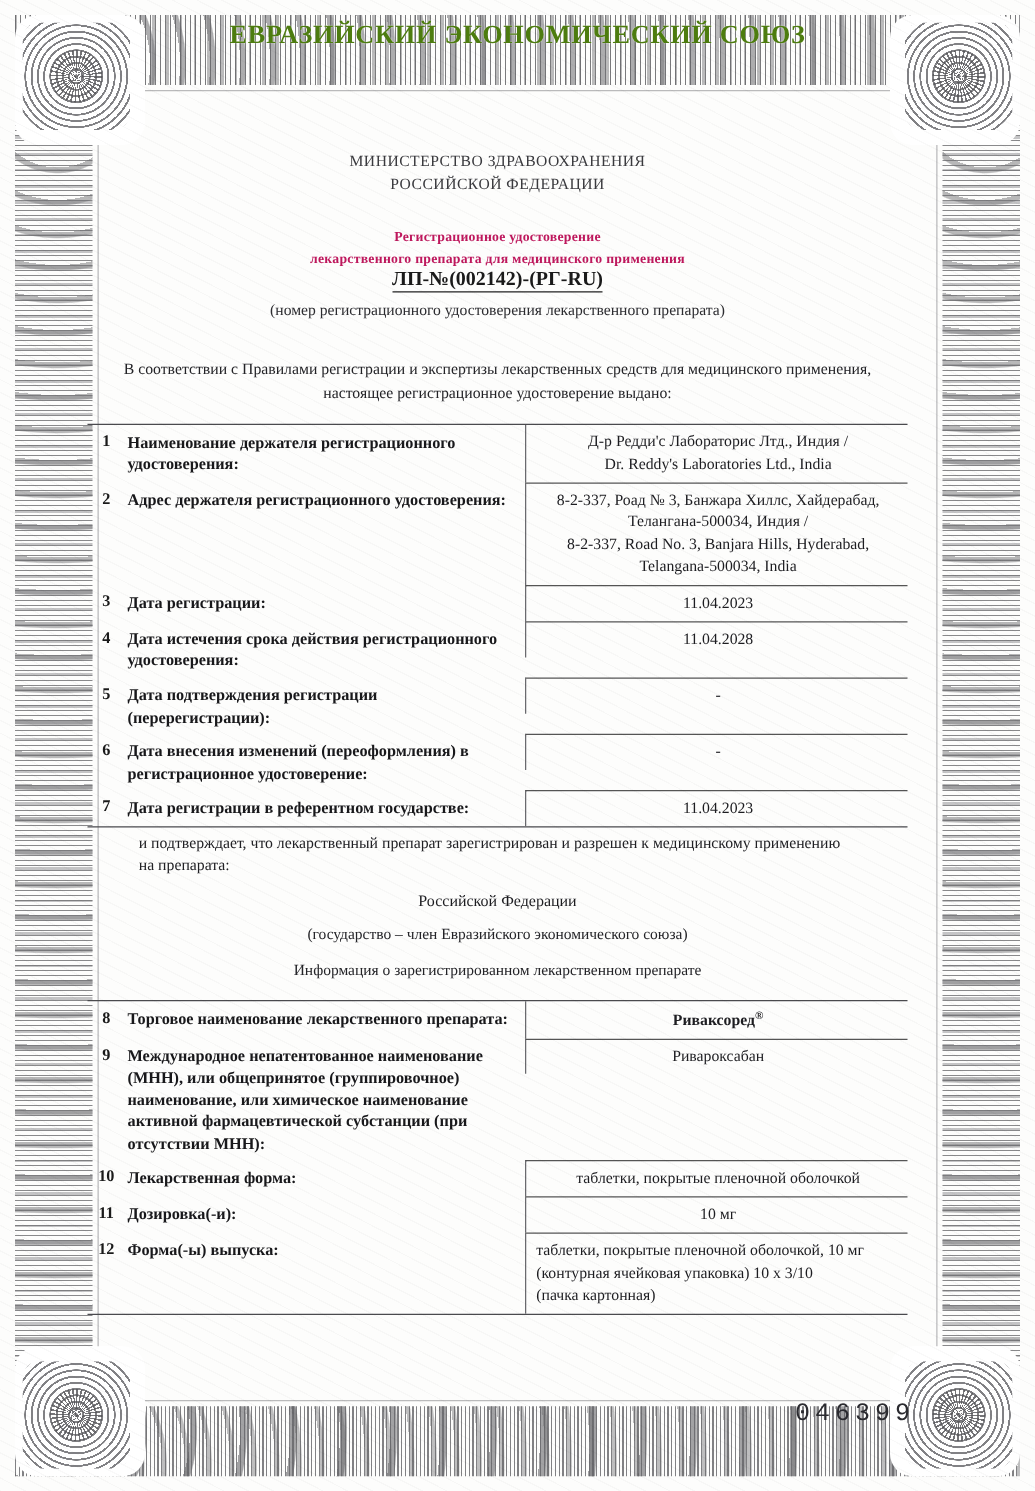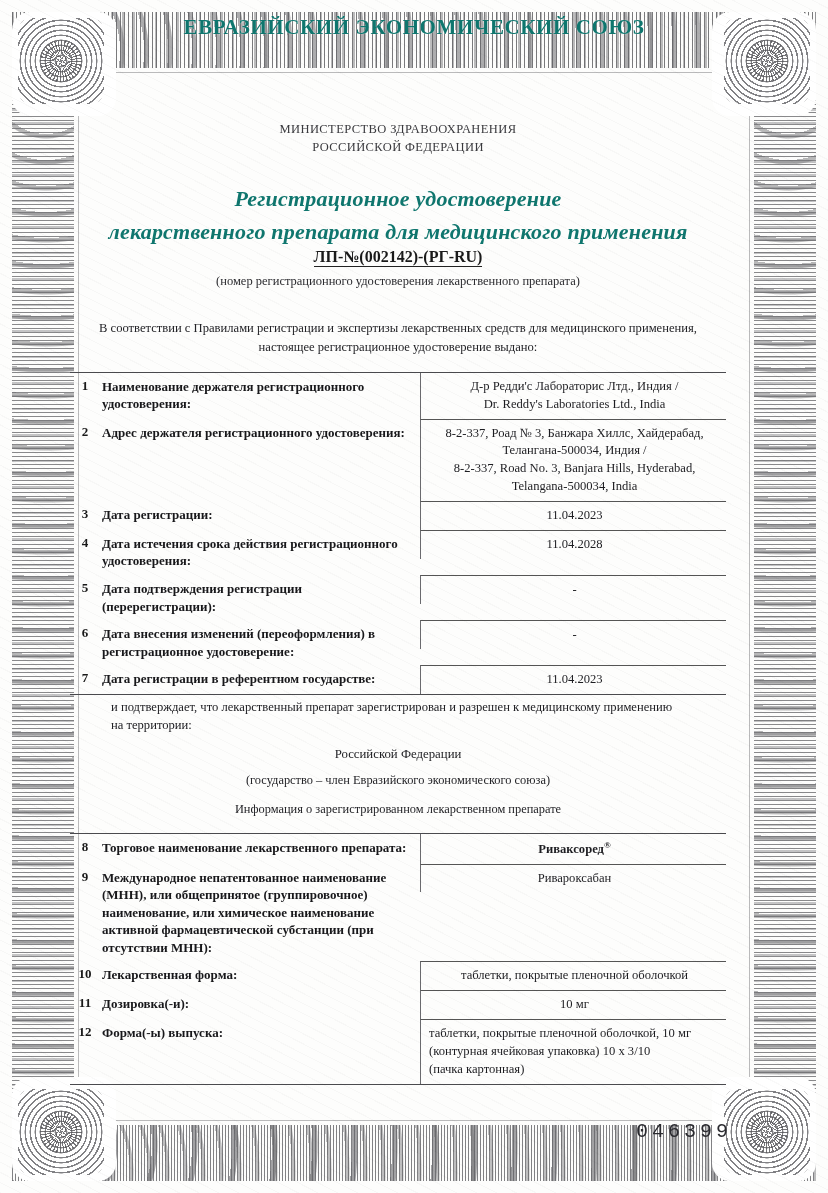--- a/index.html
+++ b/index.html
@@ -132,21 +132,21 @@
     left: 110px; right: 110px; top: 10px;
     height: 34px;
     display: flex; align-items: center; justify-content: center;
     z-index: 5;
   }
   .eaeu-banner .txt {
     font-family: "Liberation Serif", serif;
     font-weight: 700;
     font-size: 21px;
     letter-spacing: .6px;
-    color: #0f766e;
+    color: #4d7c0f;
     white-space: nowrap;
     text-shadow: 0 0 1px rgba(255,255,255,.9);
   }
 
   
   .content {
     position: absolute;
     left: 70px; top: 120px;
     width: 656px;
   }
@@ -157,25 +157,24 @@
     letter-spacing: .4px;
     line-height: 1.45;
     color: #3a3a3e;
   }
   .ministry div { white-space: nowrap; }
 
   .doc-title {
     text-align: center;
     margin-top: 26px;
     font-weight: 700;
-    font-size: 22px;
+    font-size: 11px;
     line-height: 1.5;
-    color: #0f766e;
+    color: #be185d;
     letter-spacing: .2px;
-    font-style: italic;
   }
 
   .reg-number {
     text-align: center;
     font-weight: 700;
     font-size: 16px;
   }
   .reg-number span {
     border-bottom: 1.6px solid #222;
     padding-bottom: 1px;
@@ -370,21 +369,21 @@
         </div>
         <div class="row sep">
           <div class="num">7</div>
           <div class="label">Дата регистрации в референтном государстве:</div>
           <div class="value">11.04.2023</div>
         </div>
       </div>
 
     <div class="statement">
       <div class="l1">и подтверждает, что лекарственный препарат зарегистрирован и разрешен к медицинскому применению</div>
-      <div class="l2">на территории:</div>
+      <div class="l2">на препарата:</div>
     </div>
 
     <div class="centered-line">Российской Федерации</div>
     <div class="centered-caption">(государство – член Евразийского экономического союза)</div>
     <div class="centered-caption spaced">Информация о зарегистрированном лекарственном препарате</div>
 
     <div class="reg-table" id="table-product">
         <div class="row">
           <div class="num">8</div>
           <div class="label">Торговое наименование лекарственного препарата:</div>

